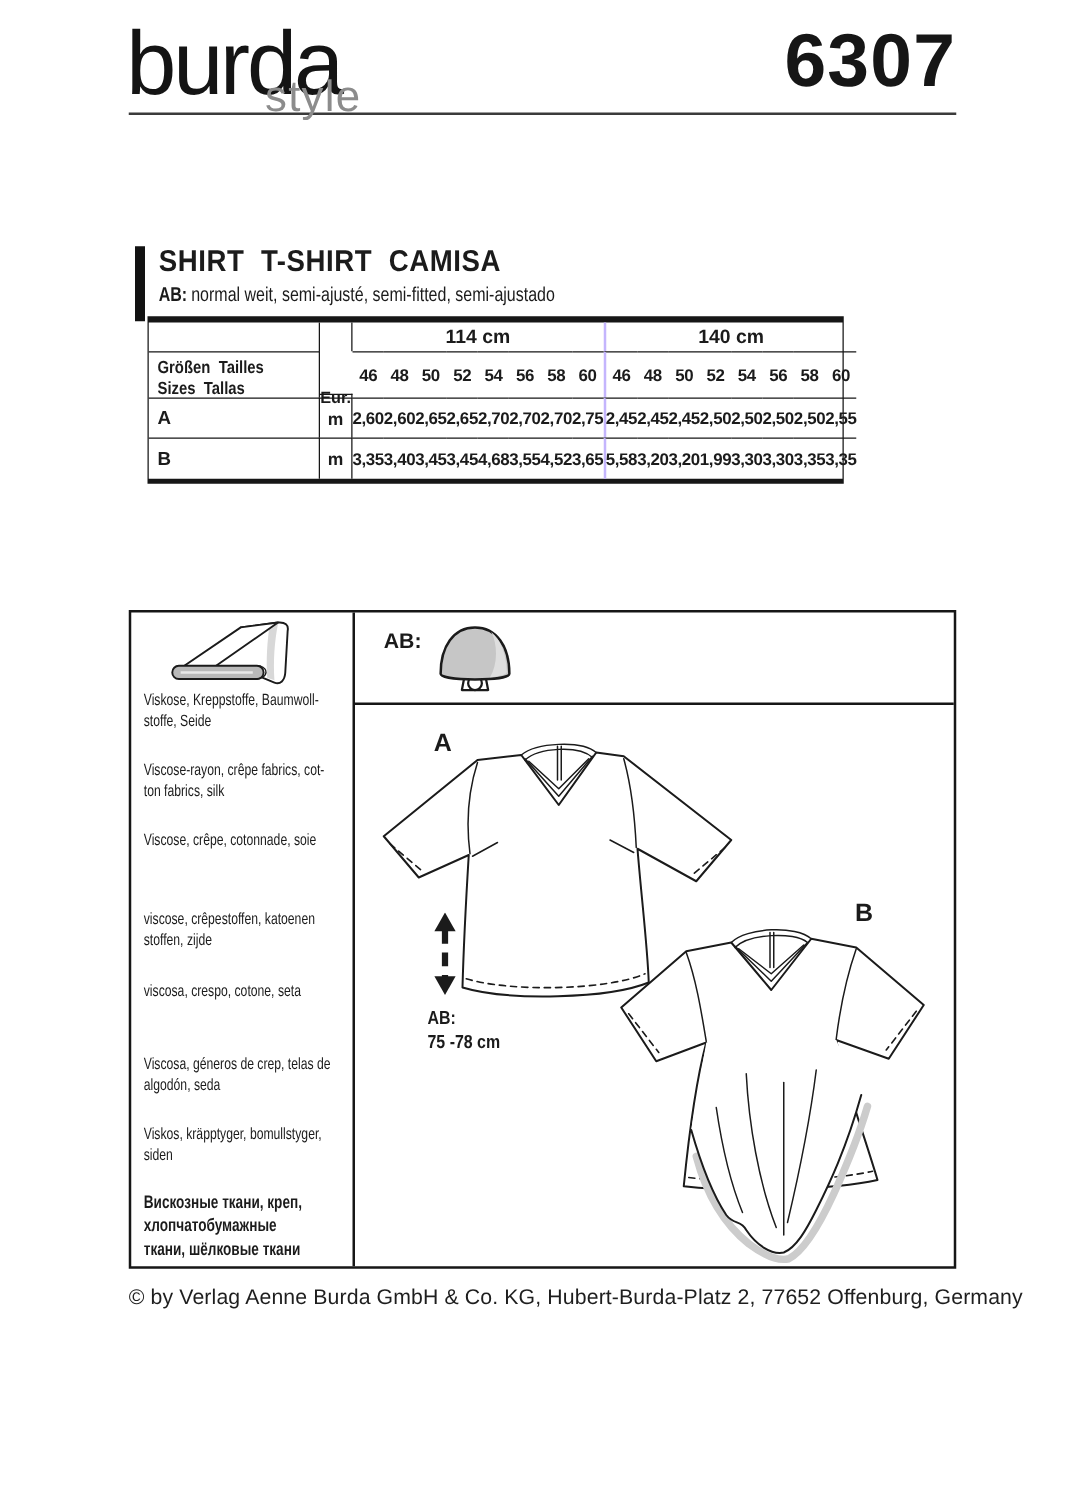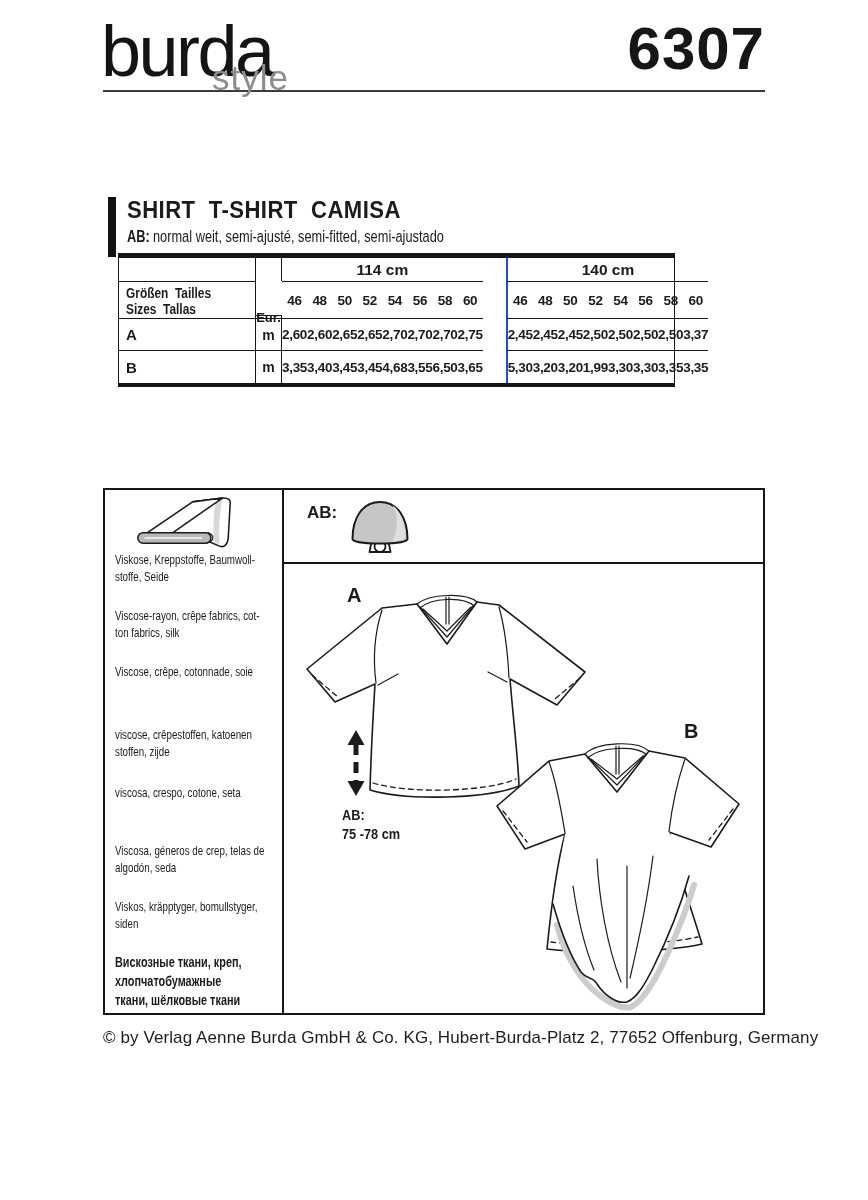--- a/index.html
+++ b/index.html
@@ -30,23 +30,23 @@
 
   
   #size-grid{left:118px;top:253px;width:557px;box-sizing:border-box;
     display:grid;grid-template-columns:137px 26px repeat(16,1fr);
     grid-template-rows:23px 37px 32px 33px;
     border-left:1.5px solid #161616;border-right:1.5px solid #161616;
     border-top:5px solid #161616;border-bottom:4px solid #161616;}
   .tcell{display:flex;align-items:center;justify-content:center;box-sizing:border-box;overflow:visible;}
   .tcell.bt{border-top:1.5px solid #161616;}
   .tcell.c1,.tcell.c2{border-right:1.5px solid #161616;}
-  .tcell.grp{border-left:2px solid #1d4ed8;margin-left:23px;}
+  .tcell.grp{border-left:2px solid #c4b5fd;}
   .tcell.cm{grid-column:span 8;font-size:15.5px;font-weight:700;}
-  .tcell.lab{justify-content:flex-start;align-items:flex-end;padding:3px 0 0 7px;}
+  .tcell.lab{justify-content:flex-start;align-items:center;padding:3px 0 0 7px;}
   .tcell.lab .lbl2{display:block;font-size:14px;font-weight:700;line-height:1.18;
                    transform:scaleX(.85);transform-origin:0 0;white-space:pre;}
   .tcell.rowlab{align-items:center;padding-top:0;font-size:15px;font-weight:700;
                 justify-content:flex-start;padding-left:7px;}
   .tcell.eur{font-size:13px;font-weight:700;margin-top:34px;}
   .tcell.unit{font-size:14px;font-weight:700;}
   .tcell.szh{font-size:15px;font-weight:700;}
   .tcell.num{font-size:13.5px;font-weight:700;letter-spacing:-.3px;text-align:right;}
 
   
@@ -136,33 +136,33 @@
       <div class="tcell bt num">2,70</div>
       <div class="tcell bt num">2,70</div>
       <div class="tcell bt num">2,75</div>
       <div class="tcell bt num grp">2,45</div>
       <div class="tcell bt num">2,45</div>
       <div class="tcell bt num">2,45</div>
       <div class="tcell bt num">2,50</div>
       <div class="tcell bt num">2,50</div>
       <div class="tcell bt num">2,50</div>
       <div class="tcell bt num">2,50</div>
-      <div class="tcell bt num">3,37</div>
+      <div class="tcell bt num">2,55</div>
       <div class="tcell bt c1 lab rowlab" id="row-b-label">B</div>
     <div class="tcell bt c2 unit">m</div>
 
   <div class="tcell bt num">3,35</div>
       <div class="tcell bt num">3,40</div>
       <div class="tcell bt num">3,45</div>
       <div class="tcell bt num">3,45</div>
       <div class="tcell bt num">4,68</div>
       <div class="tcell bt num">3,55</div>
-      <div class="tcell bt num">6,50</div>
+      <div class="tcell bt num">4,52</div>
       <div class="tcell bt num">3,65</div>
-      <div class="tcell bt num grp">5,30</div>
+      <div class="tcell bt num grp">5,58</div>
       <div class="tcell bt num">3,20</div>
       <div class="tcell bt num">3,20</div>
       <div class="tcell bt num">1,99</div>
       <div class="tcell bt num">3,30</div>
       <div class="tcell bt num">3,30</div>
       <div class="tcell bt num">3,35</div>
       <div class="tcell bt num">3,35</div>
     </div>
 
   <div class="abs panel">

